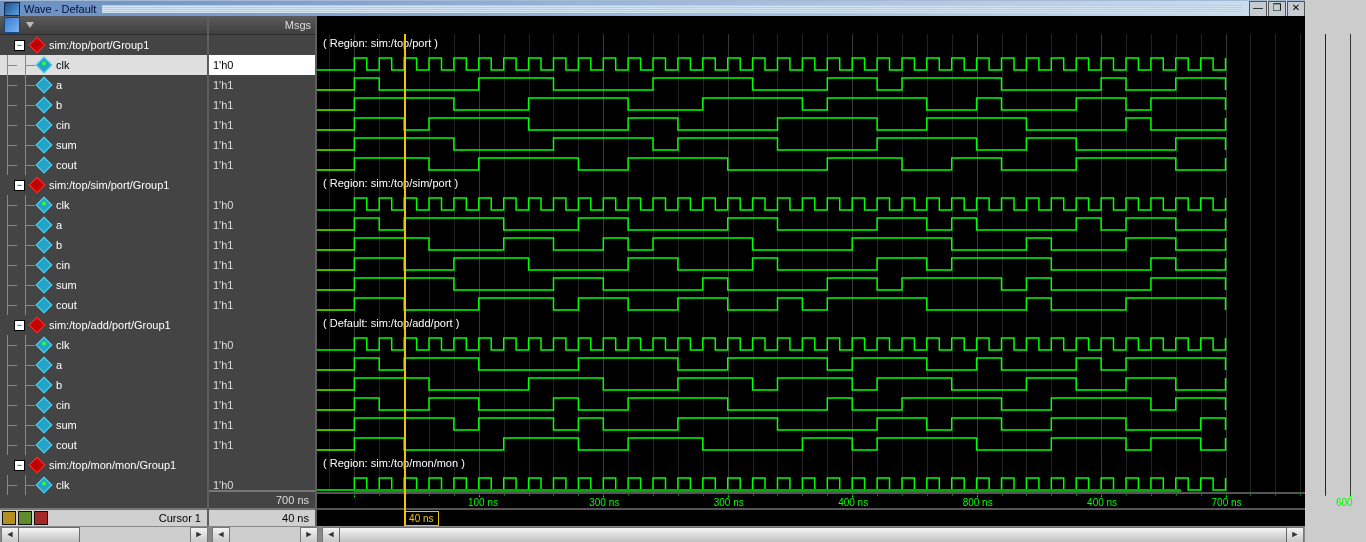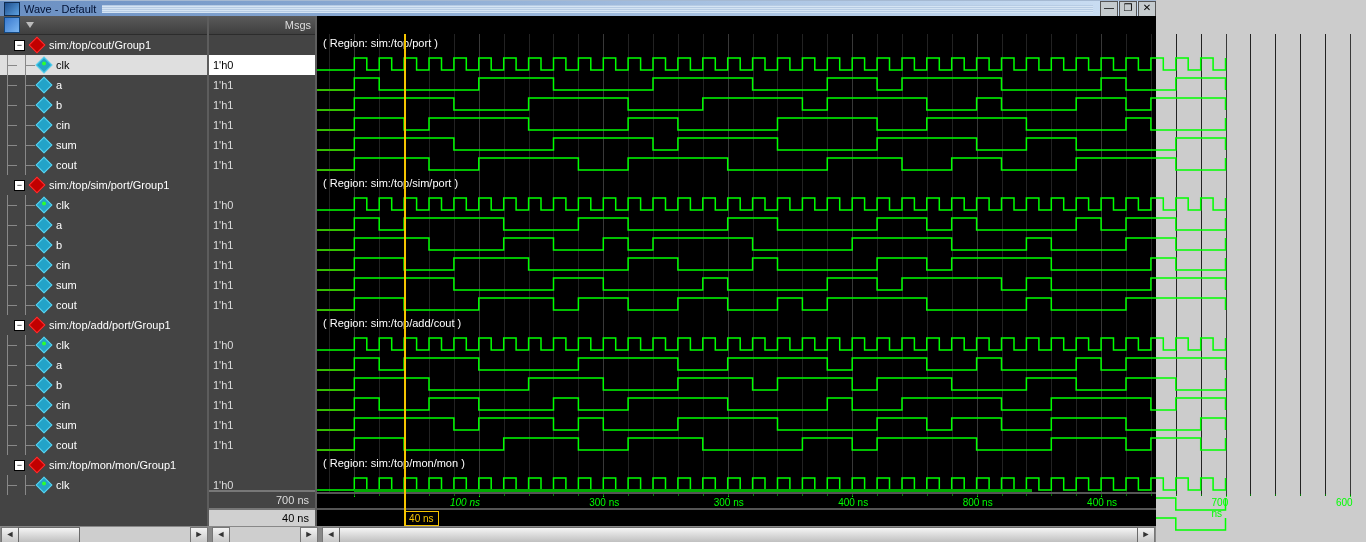--- a/index.html
+++ b/index.html
@@ -6,21 +6,21 @@
     margin: 0;
     padding: 0;
     font-family: Tahoma, Arial, sans-serif;
     font-size: 11px;
     background: #cccccc;
     overflow: hidden;
     color: #ffffff;
   }
   .window {
     position: relative;
-    width: 1156px;
+    width: 1305px;
     height: 542px;
     background: #c8c8c8;
   }
   
   .title-bar {
     position: relative;
     height: 16px;
     background: linear-gradient(to right, #6a8fc2, #cde0f4);
     display: flex;
     align-items: center;
@@ -341,21 +341,21 @@
     <div class="signames">
       <div class="tool-row">
         <div class="cube-icon"></div>
         <div class="down-tri"></div>
       </div>
       <div class="sig-rows" id="sig-rows">
           <div class="sig-row group">
             <span style="width:14px"></span>
             <span class="exp-box">−</span>
             <span class="diamond red"></span>
-            <span>sim:/top/cout/Group1</span>
+            <span>sim:/top/port/Group1</span>
           </div>
           <div class="sig-row selected">
             <span class="indent-line">
               <span class="twig"></span>
             </span>
             <span class="indent-line">
               <span class="twig"></span>
             </span>
             <span class="diamond green-dot"></span>
             <span>clk</span>
@@ -553,20 +553,26 @@
               <span class="twig"></span>
             </span>
             <span class="indent-line">
               <span class="twig"></span>
             </span>
             <span class="diamond green-dot"></span>
             <span>clk</span>
           </div>
         </div>
       <div class="footer-rows">
+        <div class="footer-row white" style="background:#d0d0d0">
+          <div class="sm-ico" style="background:#b1901e"></div>
+          <div class="sm-ico" style="background:#5f8b2e"></div>
+          <div class="sm-ico" style="background:#a32828"></div>
+          <span class="footer-label" style="color:#000">Cursor 1</span>
+        </div>
       </div>
     </div>
 
     <div class="msgscol">
       <div class="tool-row right">
         <span>Msgs</span>
       </div>
       <div class="sig-rows" id="msg-rows">
           <div class="msg-row"></div>
           <div class="msg-row selected">1'h0</div>
@@ -713,21 +719,21 @@
               <line x1="0" y1="16" x2="37.33734939759036" y2="16" stroke="#d00000" stroke-width="2"></line>
               <path d="M0.0,16 L37.3,16 L37.3,4 L136.9,4 L136.9,16 L236.5,16 L236.5,4 L286.3,4 L286.3,16 L385.8,16 L385.8,4 L410.7,4 L410.7,16 L510.3,16 L510.3,4 L560.1,4 L560.1,16 L585.0,16 L585.0,4 L684.5,4 L684.5,16 L709.4,16 L709.4,4 L734.3,4 L734.3,16 L833.9,16 L833.9,4 L908.5,4 L908.5,16" stroke="#00ff00" fill="none" stroke-width="1.5"></path>
             </svg>
           </div>
           <div class="wave-row" style="top: 260px;">
             <svg width="1033" height="20">
               <line x1="0" y1="16" x2="37.33734939759036" y2="16" stroke="#d00000" stroke-width="2"></line>
               <path d="M0.0,16 L37.3,16 L37.3,4 L87.1,4 L87.1,16 L161.8,16 L161.8,4 L236.5,4 L236.5,16 L261.4,16 L261.4,4 L311.1,4 L311.1,16 L360.9,16 L360.9,4 L410.7,4 L410.7,16 L460.5,16 L460.5,4 L485.4,4 L485.4,16 L510.3,16 L510.3,4 L609.8,4 L609.8,16 L709.4,16 L709.4,4 L734.3,4 L734.3,16 L809.0,16 L809.0,4 L908.5,4 L908.5,16" stroke="#00ff00" fill="none" stroke-width="1.5"></path>
             </svg>
           </div>
-          <div class="region-label" style="top: 283px; left: 6px;">( Region: sim:/top/add/cout )</div>
+          <div class="region-label" style="top: 283px; left: 6px;">( Default: sim:/top/add/port )</div>
           <div class="wave-row" style="top: 300px;">
             <svg width="1033" height="20">
               <path d="M0.0,16 L37.3,16 L37.3,16 L37.3,4 L49.8,4 L49.8,16 L62.2,16 L62.2,4 L74.7,4 L74.7,16 L87.1,16 L87.1,4 L99.6,4 L99.6,16 L112.0,16 L112.0,4 L124.5,4 L124.5,16 L136.9,16 L136.9,4 L149.3,4 L149.3,16 L161.8,16 L161.8,4 L174.2,4 L174.2,16 L186.7,16 L186.7,4 L199.1,4 L199.1,16 L211.6,16 L211.6,4 L224.0,4 L224.0,16 L236.5,16 L236.5,4 L248.9,4 L248.9,16 L261.4,16 L261.4,4 L273.8,4 L273.8,16 L286.3,16 L286.3,4 L298.7,4 L298.7,16 L311.1,16 L311.1,4 L323.6,4 L323.6,16 L336.0,16 L336.0,4 L348.5,4 L348.5,16 L360.9,16 L360.9,4 L373.4,4 L373.4,16 L385.8,16 L385.8,4 L398.3,4 L398.3,16 L410.7,16 L410.7,4 L423.2,4 L423.2,16 L435.6,16 L435.6,4 L448.0,4 L448.0,16 L460.5,16 L460.5,4 L472.9,4 L472.9,16 L485.4,16 L485.4,4 L497.8,4 L497.8,16 L510.3,16 L510.3,4 L522.7,4 L522.7,16 L535.2,16 L535.2,4 L547.6,4 L547.6,16 L560.1,16 L560.1,4 L572.5,4 L572.5,16 L585.0,16 L585.0,4 L597.4,4 L597.4,16 L609.8,16 L609.8,4 L622.3,4 L622.3,16 L634.7,16 L634.7,4 L647.2,4 L647.2,16 L659.6,16 L659.6,4 L672.1,4 L672.1,16 L684.5,16 L684.5,4 L697.0,4 L697.0,16 L709.4,16 L709.4,4 L721.9,4 L721.9,16 L734.3,16 L734.3,4 L746.7,4 L746.7,16 L759.2,16 L759.2,4 L771.6,4 L771.6,16 L784.1,16 L784.1,4 L796.5,4 L796.5,16 L809.0,16 L809.0,4 L821.4,4 L821.4,16 L833.9,16 L833.9,4 L846.3,4 L846.3,16 L858.8,16 L858.8,4 L871.2,4 L871.2,16 L883.7,16 L883.7,4 L896.1,4 L896.1,16 L908.5,16 L908.5,4 L908.5,4" stroke="#00ff00" fill="none" stroke-width="1.5"></path>
             </svg>
           </div>
           <div class="wave-row" style="top: 320px;">
             <svg width="1033" height="20">
               <line x1="0" y1="16" x2="37.33734939759036" y2="16" stroke="#d00000" stroke-width="2"></line>
               <path d="M0.0,16 L37.3,16 L37.3,4 L62.2,4 L62.2,16 L87.1,16 L87.1,4 L161.8,4 L161.8,16 L261.4,16 L261.4,4 L360.9,4 L360.9,16 L410.7,16 L410.7,4 L510.3,4 L510.3,16 L535.2,16 L535.2,4 L609.8,4 L609.8,16 L659.6,16 L659.6,4 L684.5,4 L684.5,16 L759.2,16 L759.2,4 L784.1,4 L784.1,16 L809.0,16 L809.0,4 L908.5,4 L908.5,16" stroke="#00ff00" fill="none" stroke-width="1.5"></path>
             </svg>
@@ -772,21 +778,21 @@
             <svg width="1033" height="20">
               <line x1="0" y1="16" x2="37.33734939759036" y2="16" stroke="#d00000" stroke-width="2"></line>
               <path d="M0.0,16 L37.3,16 L37.3,4 L112.0,4 L112.0,16 L211.6,16 L211.6,4 L236.5,4 L236.5,16 L286.3,16 L286.3,4 L385.8,4 L385.8,16 L460.5,16 L460.5,4 L535.2,4 L535.2,16 L560.1,16 L560.1,4 L609.8,4 L609.8,16 L659.6,16 L659.6,4 L684.5,4 L684.5,16 L759.2,16 L759.2,4 L858.8,4 L858.8,16 L908.5,16 L908.5,4" stroke="#00ff00" fill="none" stroke-width="1.5"></path>
             </svg>
           </div>
           <div style="position: absolute; left: 37.3373px; right: 124.458px; bottom: 2px; height: 3px; background: rgb(0, 170, 0);"></div>
         </div>
       <div class="timeline" id="timeline">
           <div class="mark" style="left: 23.3373px;"></div>
           <div style="position: absolute; left: 37.3373px; top: 0px; width: 1px; height: 3px; background: rgb(0, 255, 0);"></div>
-          <div class="mark" style="left: 133px; font-style: italic;">100 ns</div>
+          <div class="mark" style="left: 151px;">100 ns</div>
           <div style="position: absolute; left: 161.795px; top: 0px; width: 1px; height: 3px; background: rgb(0, 255, 0);"></div>
           <div class="mark" style="left: 272.253px;">300 ns</div>
           <div style="position: absolute; left: 286.253px; top: 0px; width: 1px; height: 3px; background: rgb(0, 255, 0);"></div>
           <div class="mark" style="left: 396.711px;">300 ns</div>
           <div style="position: absolute; left: 410.711px; top: 0px; width: 1px; height: 3px; background: rgb(0, 255, 0);"></div>
           <div class="mark" style="left: 521.169px;">400 ns</div>
           <div style="position: absolute; left: 535.169px; top: 0px; width: 1px; height: 3px; background: rgb(0, 255, 0);"></div>
           <div class="mark" style="left: 645.627px;">800 ns</div>
           <div style="position: absolute; left: 659.627px; top: 0px; width: 1px; height: 3px; background: rgb(0, 255, 0);"></div>
           <div class="mark" style="left: 770.084px;">400 ns</div>

